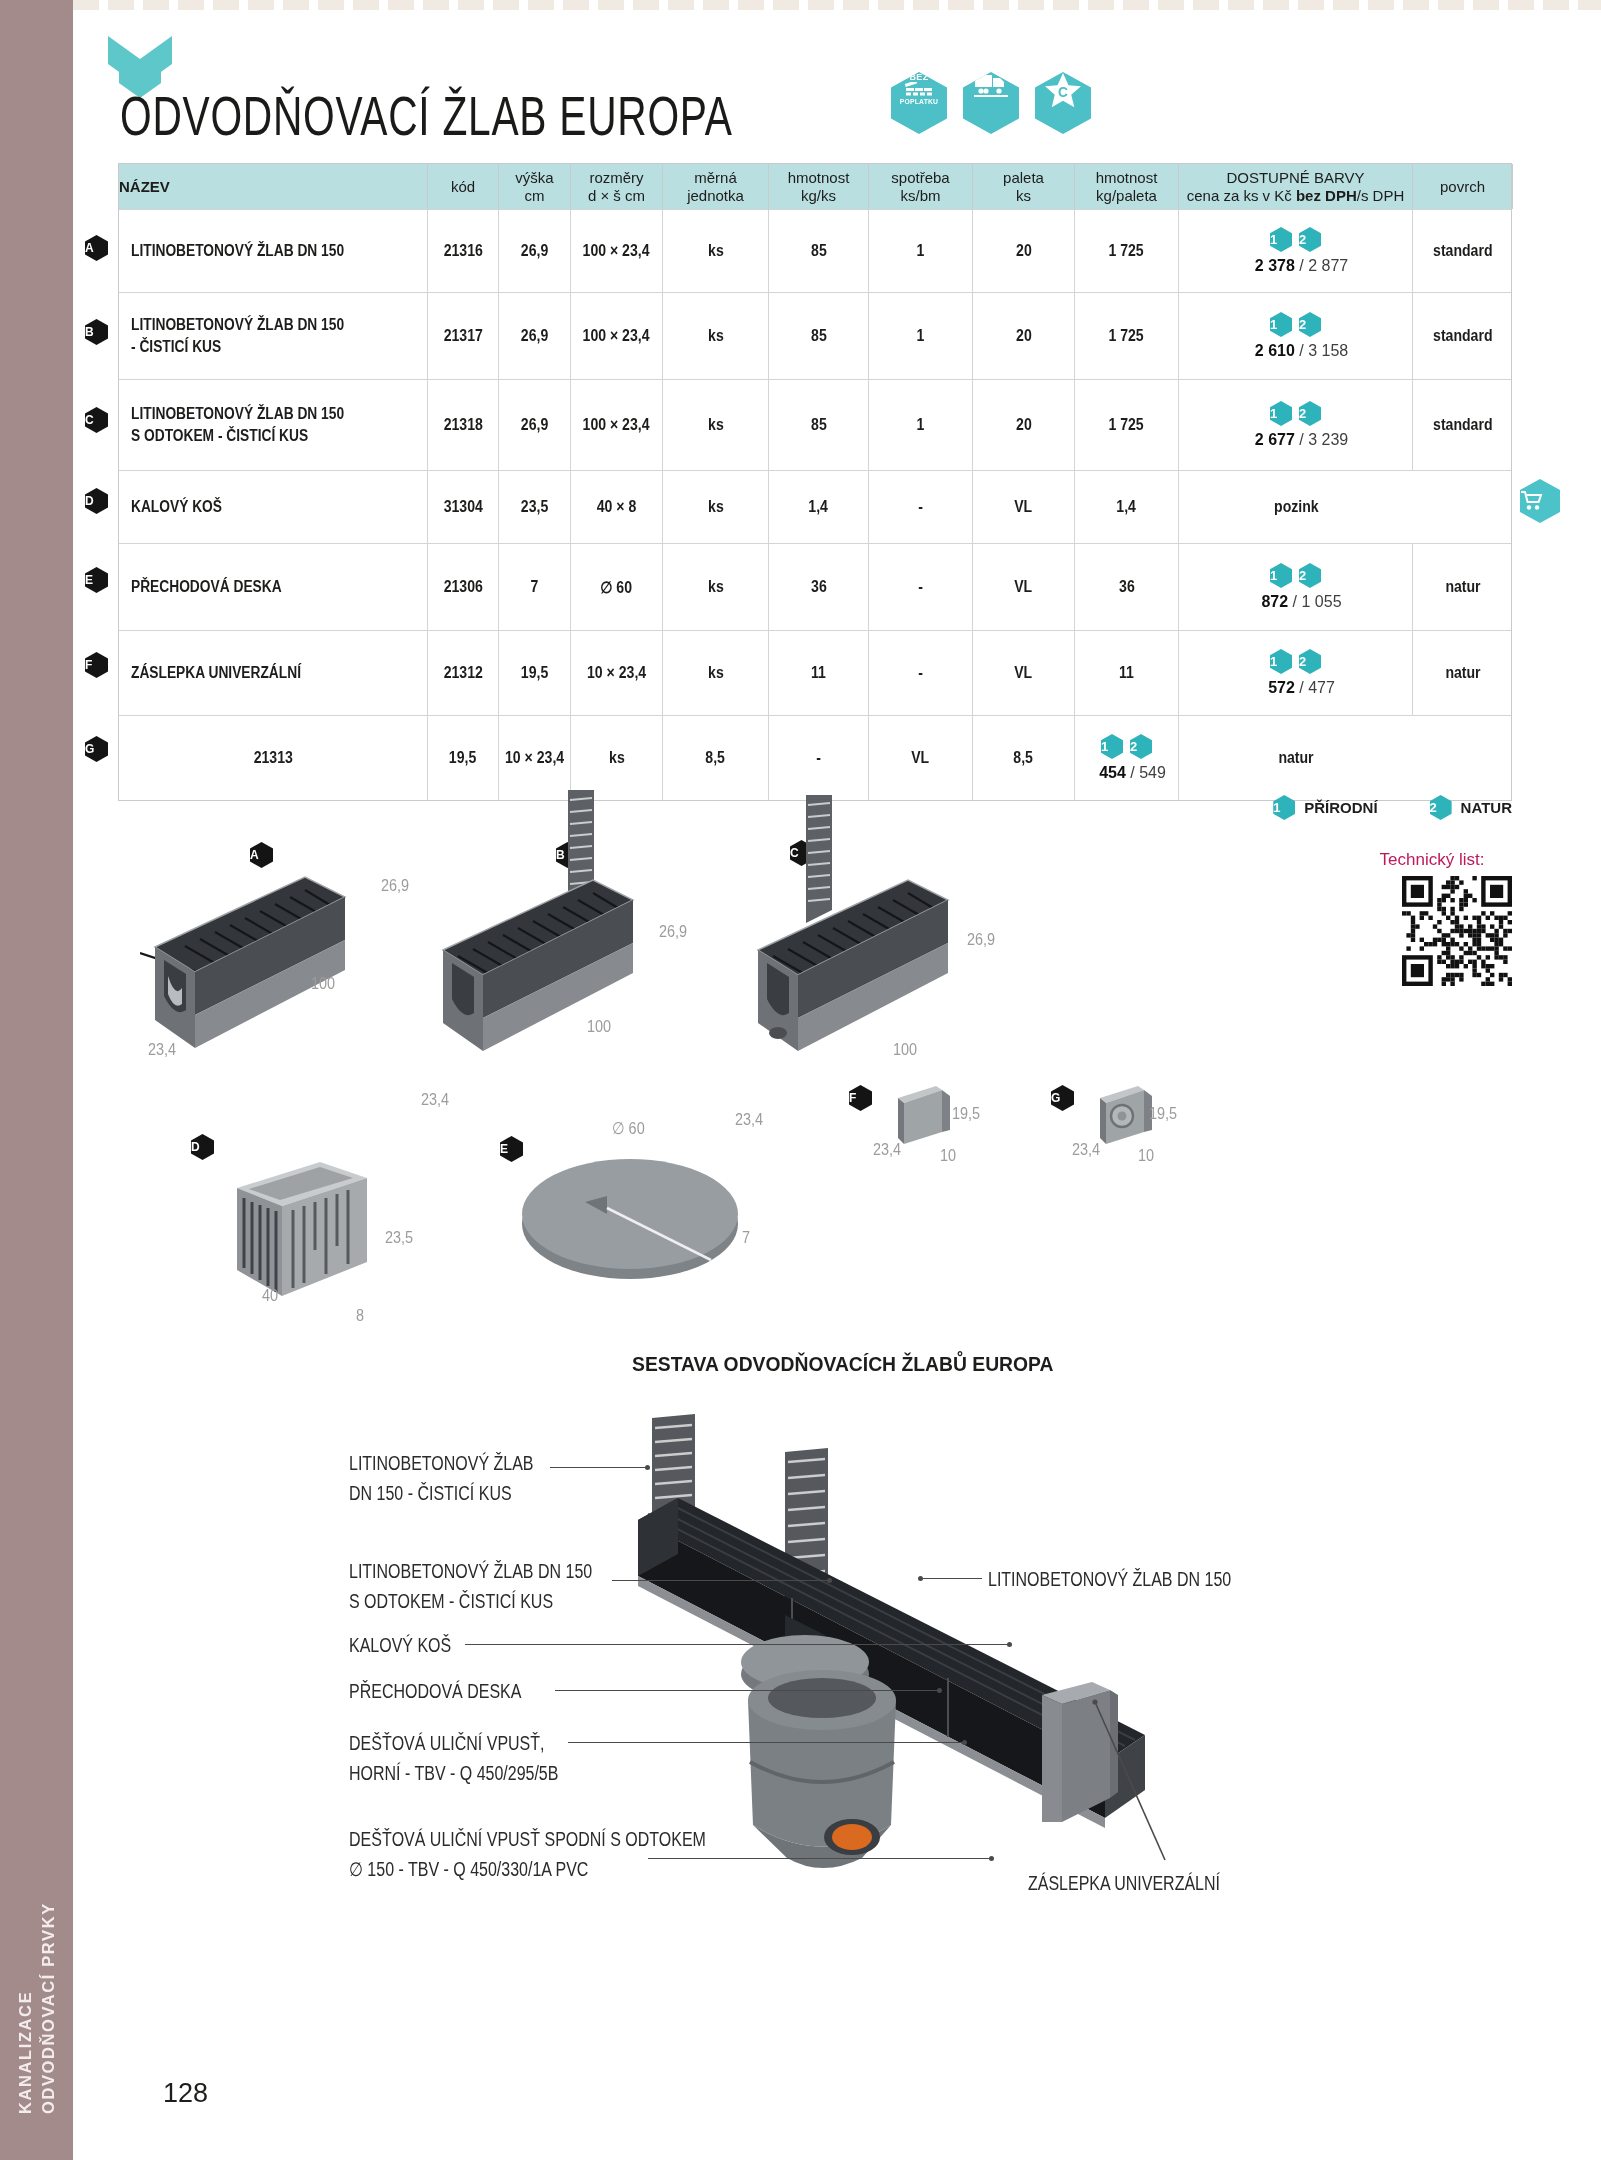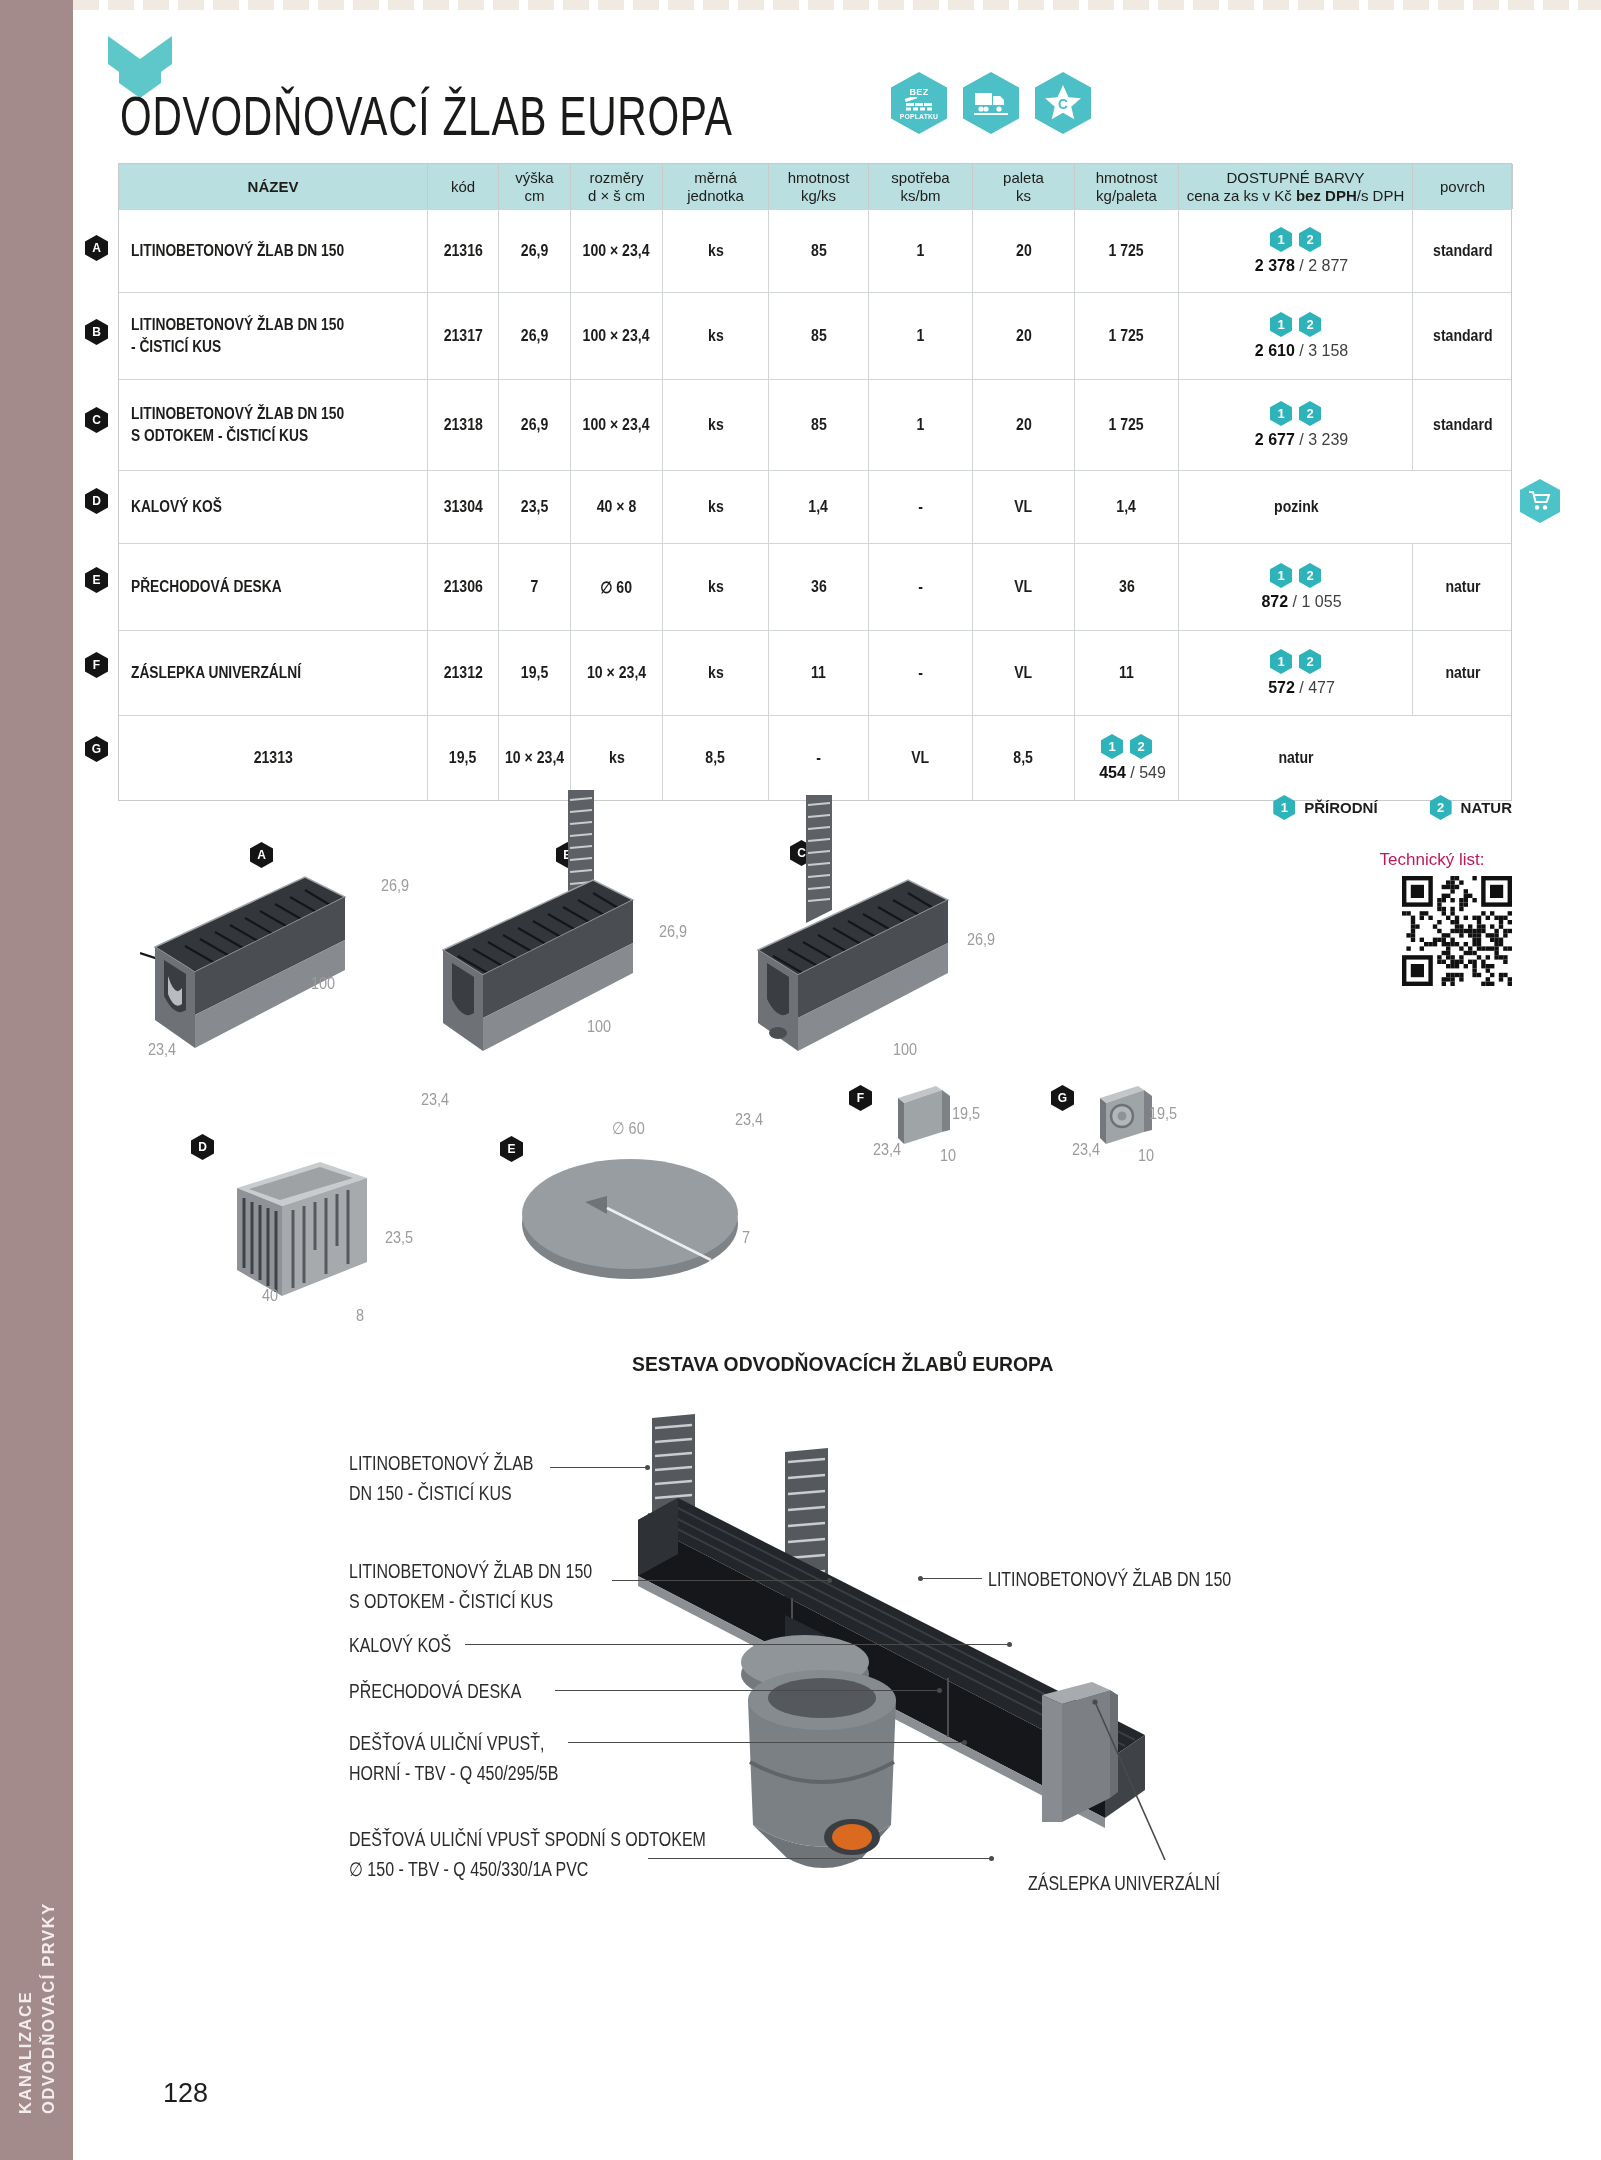--- a/index.html
+++ b/index.html
@@ -17,36 +17,36 @@
   #top-dashes{left:73px;top:0;right:0;height:10px;
       background:repeating-linear-gradient(90deg,#f0eae2 0 26px,rgba(0,0,0,0) 26px 35px);}
   #chevron{left:108px;top:36px;}
 
   
   #page-title{left:120px;top:84px;font-size:55px;font-weight:400;letter-spacing:1px;
       transform:scaleX(.74);transform-origin:left top;white-space:nowrap;color:#1a1a18;}
 
   
   .hex{clip-path:polygon(50% 0,100% 25%,100% 75%,50% 100%,0 75%,0 25%);
-       display:flex;align-items:center;justify-content:center;}
+       display:flex;align-items:center;justify-content:flex-start;}
   .badge{width:56px;height:62px;background:#4cc0c6;flex-direction:column;color:#fff;}
   .badge .t1{font-size:9px;font-weight:bold;letter-spacing:.3px;}
   .badge .t2{font-size:6.8px;font-weight:bold;letter-spacing:.2px;}
   .marker{width:23px;height:26px;background:#141414;color:#fff;font-size:12px;font-weight:bold;}
   .cnum{width:22px;height:25px;background:#2fb3ba;color:#fff;font-size:13px;font-weight:bold;}
   #cart-hex{left:1520px;top:479px;width:40px;height:44px;background:#4cc3c9;}
 
   
   #table{left:118px;top:163px;width:1394px;border:1px solid #c7cbcc;box-sizing:border-box;}
   .grid-row{display:grid;grid-template-columns:309px 71px 72px 92px 106px 100px 104px 102px 104px 234px 100px;}
   #t-head{background:#b9dfe1;height:45px;}
   #t-head .cell{display:flex;flex-direction:column;align-items:center;justify-content:center;
       font-size:15px;line-height:18px;border-right:1px solid #c7cbcc;height:45px;box-sizing:border-box;}
   #t-head .cell:last-child,{border-right:none;}
-  #t-head .nazev{align-items:center;font-weight:bold;}
+  #t-head .nazev{align-items:flex-start;font-weight:bold;}
   .t-row{border-top:1px solid #d2d5d6;}
   .t-row .cell{display:flex;flex-direction:column;align-items:center;justify-content:center;
       border-right:1px solid #d2d5d6;box-sizing:border-box;font-size:16px;font-weight:bold;}
   .t-row .cell:last-child{border-right:none;}
   .t-row .name{align-items:flex-start;padding-left:12px;line-height:22px;}
   .cx{display:inline-block;transform:scaleX(.86);transform-origin:left center;white-space:nowrap;}
   .cxc{display:inline-block;transform:scaleX(.88);transform-origin:center center;white-space:nowrap;}
   .hexrow{display:flex;gap:7px;margin-bottom:5px;}
   .priceline{font-size:16px;font-weight:normal;color:#3f3f3f;margin-left:12px;}
   .priceline b{color:#111;}

